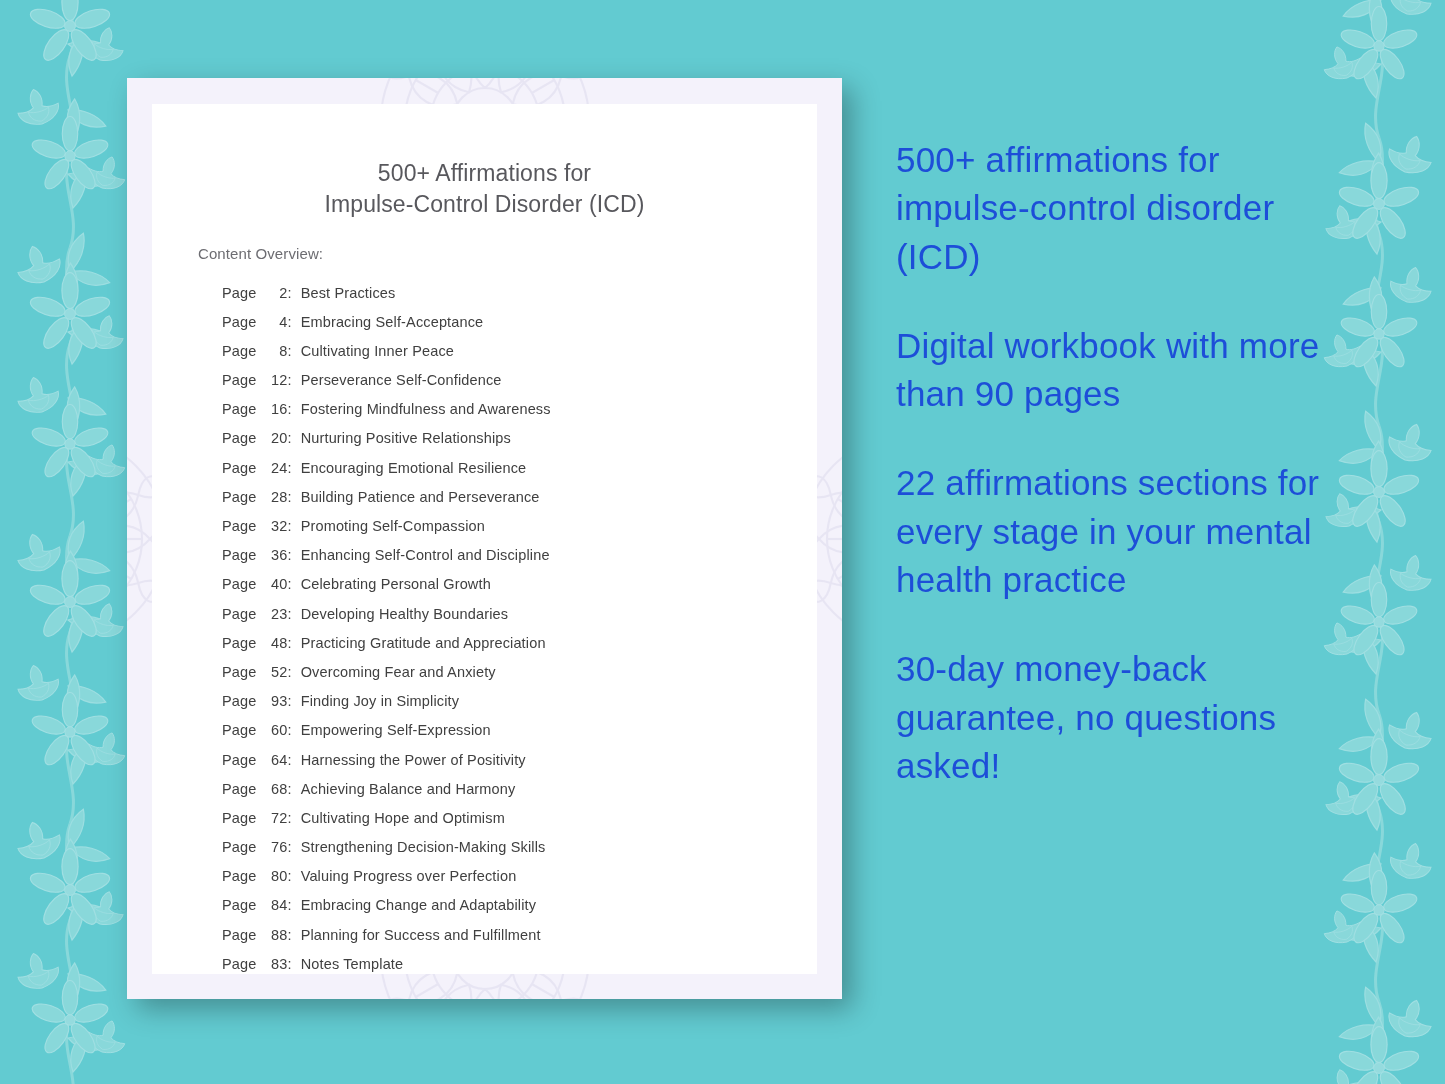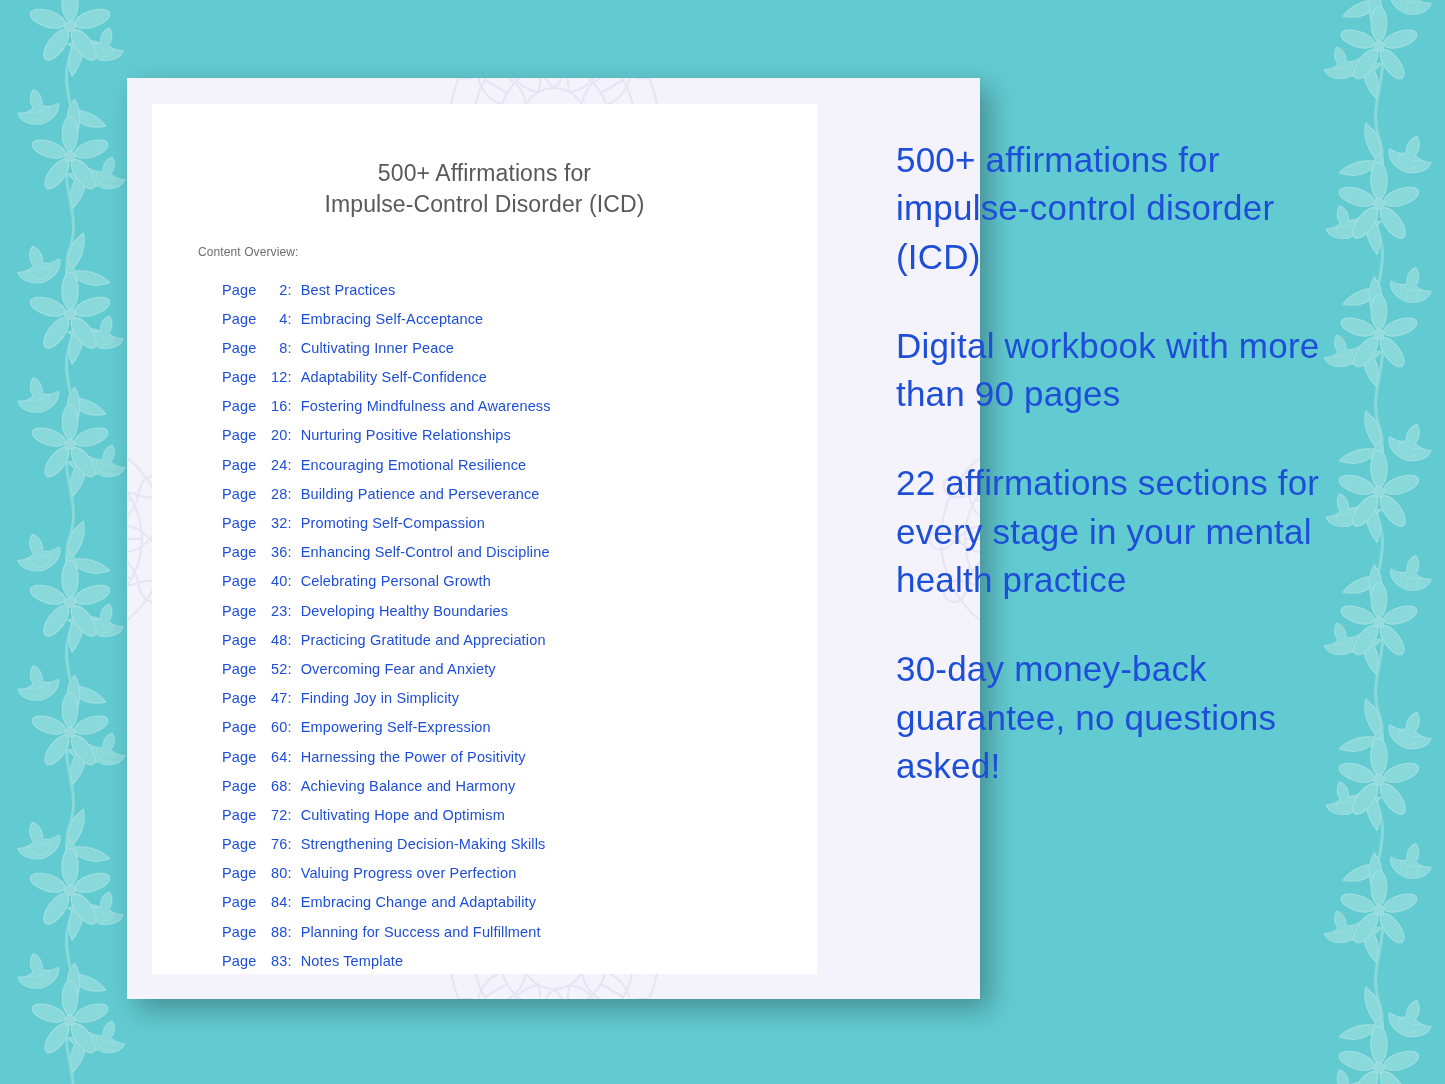--- a/index.html
+++ b/index.html
@@ -25,21 +25,21 @@
     opacity: 0.55;
   }
   .vine-left  { left: 8px; }
   .vine-right { right: 4px; }
 
   
   .doc-card {
     position: absolute;
     left: 127px;
     top: 78px;
-    width: 853px;
+    width: 715px;
     height: 921px;
     background: #f4f2fb;
     box-shadow: 10px 10px 26px rgba(0,0,0,0.30);
     overflow: hidden;
   }
   .mandala {
     position: absolute;
     pointer-events: none;
     opacity: 0.5;
   }
@@ -66,36 +66,36 @@
     font-weight: 400;
     line-height: 1.33;
     color: #58585d;
     letter-spacing: 0.1px;
   }
   .doc-title .t-line { display: block; }
 
   .overview-label {
     margin: 0;
     padding: 26px 0 0 46px;
-    font-size: 12px;
+    font-size: 15px;
     font-weight: 400;
     color: #6d6d72;
     letter-spacing: 0.1px;
   }
 
   .toc {
     list-style: none;
     margin: 0;
     padding: 16px 0 0 70px;
   }
   .toc-item {
     display: flex;
     align-items: baseline;
     font-size: 14.5px;
-    color: #1d4ed8;
+    color: #404040;
     line-height: 1;
     padding: 7.35px 0;
     letter-spacing: 0.15px;
     white-space: nowrap;
   }
   .toc-page-label { flex: none; }
   .toc-page-num {
     flex: none;
     display: inline-block;
     width: 26px;
@@ -298,21 +298,21 @@
         <li class="toc-item">
           <span class="toc-page-label">Page</span>
           <span class="toc-page-num">8</span>
           <span class="toc-colon">:</span>
           <span class="toc-title">Cultivating Inner Peace</span>
         </li>
         <li class="toc-item">
           <span class="toc-page-label">Page</span>
           <span class="toc-page-num">12</span>
           <span class="toc-colon">:</span>
-          <span class="toc-title">Adaptability Self-Confidence</span>
+          <span class="toc-title">Perseverance Self-Confidence</span>
         </li>
         <li class="toc-item">
           <span class="toc-page-label">Page</span>
           <span class="toc-page-num">16</span>
           <span class="toc-colon">:</span>
           <span class="toc-title">Fostering Mindfulness and Awareness</span>
         </li>
         <li class="toc-item">
           <span class="toc-page-label">Page</span>
           <span class="toc-page-num">20</span>
@@ -362,21 +362,21 @@
           <span class="toc-title">Practicing Gratitude and Appreciation</span>
         </li>
         <li class="toc-item">
           <span class="toc-page-label">Page</span>
           <span class="toc-page-num">52</span>
           <span class="toc-colon">:</span>
           <span class="toc-title">Overcoming Fear and Anxiety</span>
         </li>
         <li class="toc-item">
           <span class="toc-page-label">Page</span>
-          <span class="toc-page-num">47</span>
+          <span class="toc-page-num">93</span>
           <span class="toc-colon">:</span>
           <span class="toc-title">Finding Joy in Simplicity</span>
         </li>
         <li class="toc-item">
           <span class="toc-page-label">Page</span>
           <span class="toc-page-num">60</span>
           <span class="toc-colon">:</span>
           <span class="toc-title">Empowering Self-Expression</span>
         </li>
         <li class="toc-item">

